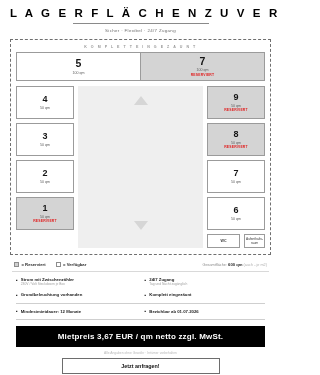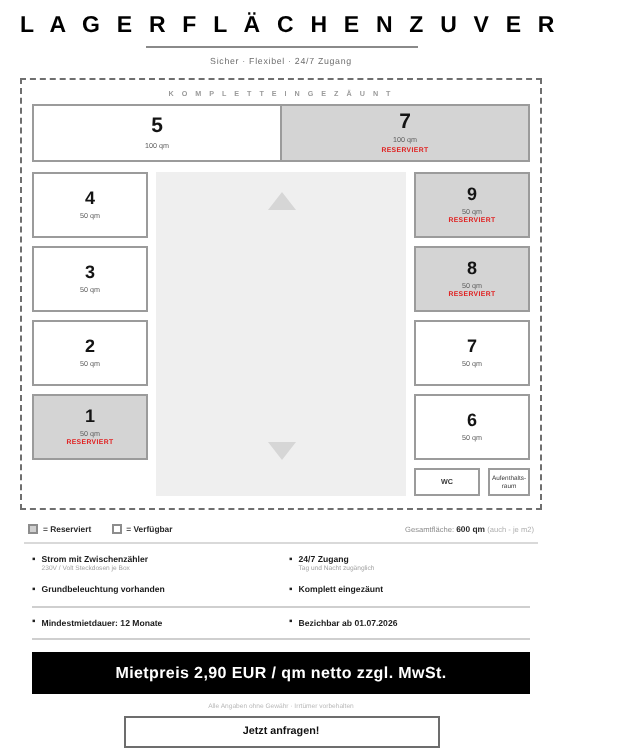--- a/index.html
+++ b/index.html
@@ -267,17 +267,17 @@
     </div>
     <div class="feat">
       <span class="bullet">▪</span>
       <div>
         <div class="feat-txt">Bezichbar ab 01.07.2026</div>
       </div>
     </div>
   </div>
   <div class="hr2"></div>
 
-  <div class="price">Mietpreis 2,90 EUR / qm netto zzgl. MwSt.</div>
+  <div class="price">Mietpreis 3,67 EUR / qm netto zzgl. MwSt.</div>
   <div class="note">Alle Angaben ohne Gewähr · Irrtümer vorbehalten</div>
   <button class="cta">Jetzt anfragen!</button>
 
 </div>
 
 </body></html>

